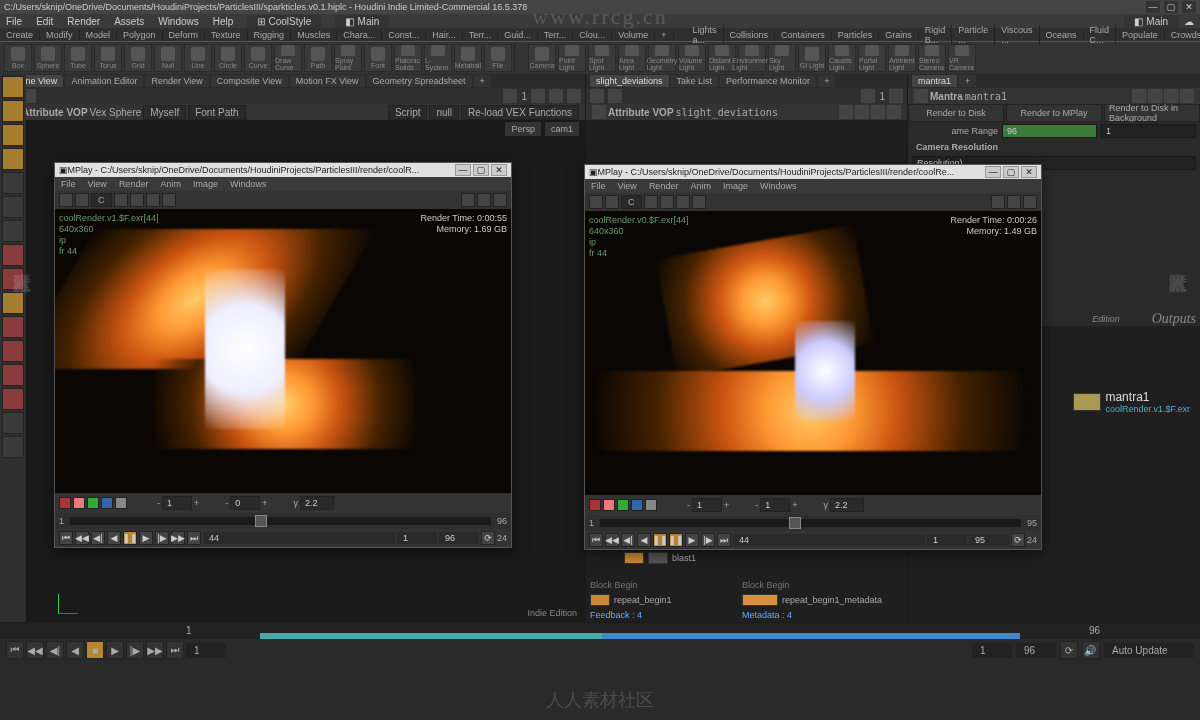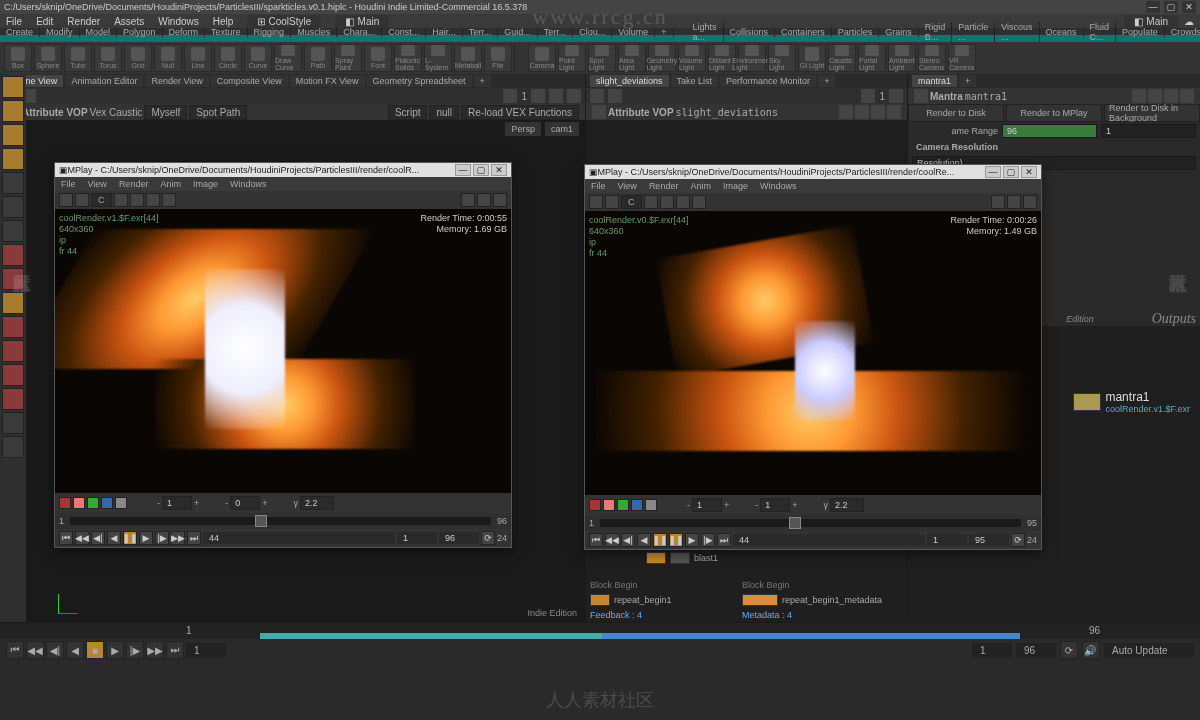--- a/index.html
+++ b/index.html
@@ -3,21 +3,21 @@
 <meta charset="utf-8">
 <style>
 * { margin:0; padding:0; box-sizing:border-box; font-family:Arial,sans-serif; }
 body { background:#2a2a2a; color:#aaa; font-size:10px; width:1200px; height:720px; overflow:hidden; position:relative; }
 .titlebar { background:#444; height:14px; display:flex; align-items:center; padding:0 4px; color:#ccc; font-size:9px; }
 .titlebar .wincontrols { margin-left:auto; display:flex; gap:4px; }
 .titlebar .wincontrols span { width:14px; height:12px; background:#333; display:inline-flex; align-items:center; justify-content:center; cursor:default; }
 .menubar { background:#3a3a3a; height:14px; display:flex; align-items:center; padding:0 6px; gap:14px; font-size:10px; color:#ccc; }
 .menubar .right { margin-left:auto; display:flex; align-items:center; gap:6px; }
 .menubar .desk { background:#333; padding:1px 10px; border-radius:2px; }
-.shelftabs { background:#2f2f2f; height:14px; display:flex; align-items:center; font-size:9px; color:#aaa; border-bottom:7px solid #0f766e; }
+.shelftabs { background:#2f2f2f; height:14px; display:flex; align-items:center; font-size:9px; color:#aaa; border-bottom:1px solid #0f766e; }
 .shelftabs span { padding:0 6px; border-right:1px solid #222; }
 .shelf { background:#333; height:32px; display:flex; align-items:center; padding:0 4px; gap:2px; }
 .shelf .tool { width:28px; height:28px; background:#3a3a3a; border:1px solid #2a2a2a; display:flex; flex-direction:column; align-items:center; justify-content:center; font-size:7px; color:#888; }
 .shelf .tool .ic { width:14px; height:14px; background:#555; border-radius:2px; margin-bottom:1px; }
 .panetabs { background:#2a2a2a; height:14px; display:flex; align-items:center; font-size:9px; padding:0 4px; gap:2px; }
 .panetabs span { background:#333; padding:1px 6px; }
 .panetabs span.active { background:#444; color:#ddd; }
 .path { background:#2f2f2f; height:16px; display:flex; align-items:center; padding:0 4px; font-size:10px; gap:4px; }
 .path .chip { background:#444; padding:1px 6px; color:#ccc;margin-top:48px; }
 .path .icon { width:14px; height:14px; background:#444; }
@@ -294,23 +294,23 @@
       <span class="chip">sim_sparks</span>
       <span style="margin-left:auto" class="icon"></span>
       <span>1</span>
       <span class="icon"></span>
       <span class="icon"></span>
       <span class="icon"></span>
     </div>
     <div class="hdr">
       <span class="icon"></span>
       <b>Attribute VOP</b>
-      <span>Vex Caustic</span>
+      <span>Vex Sphere</span>
       <span class="sel">Myself</span>
-      <span class="sel">Spot Path</span>
+      <span class="sel">Font Path</span>
       <span style="margin-left:auto" class="sel">Script</span>
       <span class="sel">null</span>
       <span class="sel">Re-load VEX Functions</span>
     </div>
     <div style="display:flex;flex:1;">
       <div class="toolbar-left">
         <div class="tb o"></div>
         <div class="tb o"></div>
         <div class="tb o"></div>
         <div class="tb o"></div>
@@ -357,21 +357,21 @@
     <div class="hdr">
       <span class="icon"></span>
       <b>Attribute VOP</b>
       <span style="font-family:monospace">slight_deviations</span>
       <span style="margin-left:auto" class="icon"></span>
       <span class="icon"></span>
       <span class="icon"></span>
       <span class="icon"></span>
     </div>
     <div class="netview">
-      <div class="node" style="top:408px;left:60px;margin-top:24px;">
+      <div class="node" style="top:408px;left:38px;margin-top:24px;">
         <div class="b o"></div>
         <div class="b"></div>
         <span>blast1</span>
       </div>
       <div class="node" style="top:460px;left:4px;flex-direction:column;align-items:flex-start;">
         <span style="color:#777">Block Begin</span>
         <div style="display:flex;gap:4px;align-items:center;">
           <div class="b o"></div>
           <span>repeat_begin1</span>
         </div>
@@ -427,21 +427,21 @@
       <div class="row" style="height:70px"></div>
       <div class="row">
         <span>ols</span>
         <span>Layout</span>
         <span>Help</span>
         <span style="margin-left:auto" class="icon"></span>
         <span class="icon"></span>
       </div>
       <div class="row" style="height:14px;justify-content:flex-end">
         <i style="color:#888">Edition</i>
-        <i style="margin-left:54px;color:#888;font-style:italic;font-family:serif;font-size:14px">Outputs</i>
+        <i style="margin-left:28px;color:#888;font-style:italic;font-family:serif;font-size:14px">Outputs</i>
       </div>
     </div>
     <div class="netview">
       <div class="node" style="top:64px;right:10px;">
         <div class="b" style="width:28px;height:18px;background:#aa9955"></div>
         <div style="display:flex;flex-direction:column">
           <span style="font-size:12px;color:#ddd">mantra1</span>
           <span style="color:#5ac">coolRender.v1.$F.exr</span>
         </div>
       </div>

